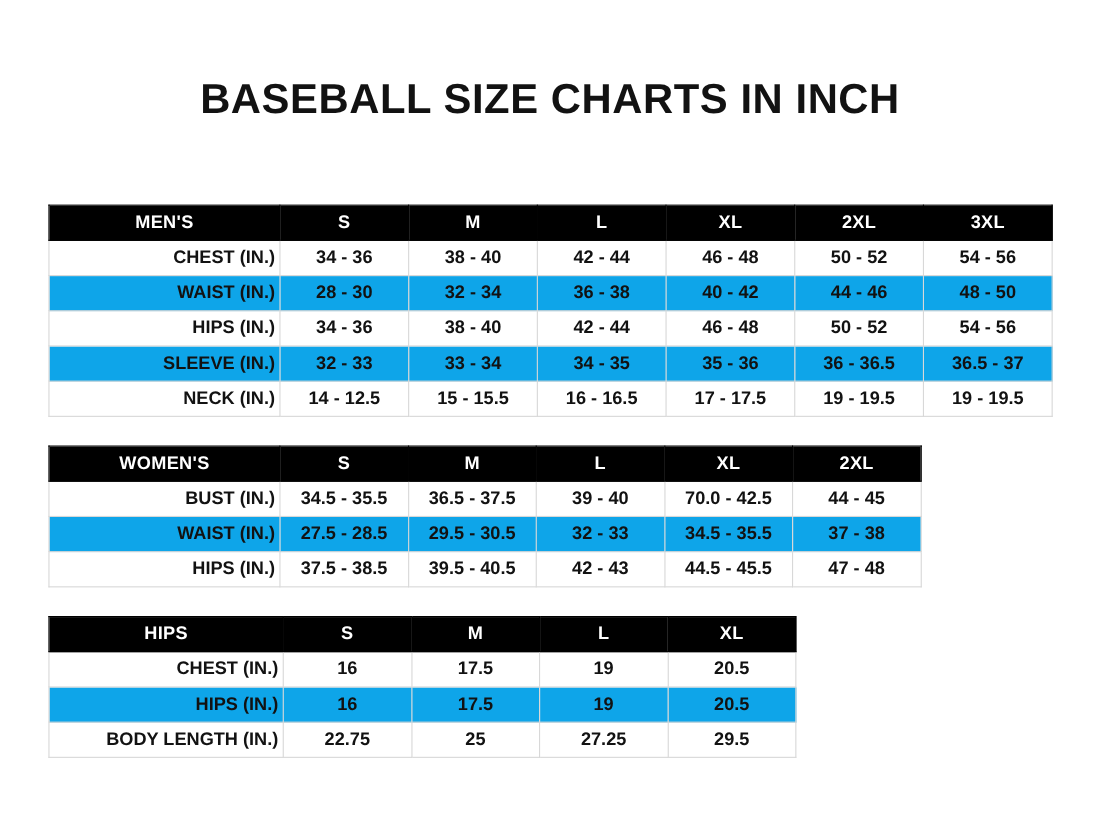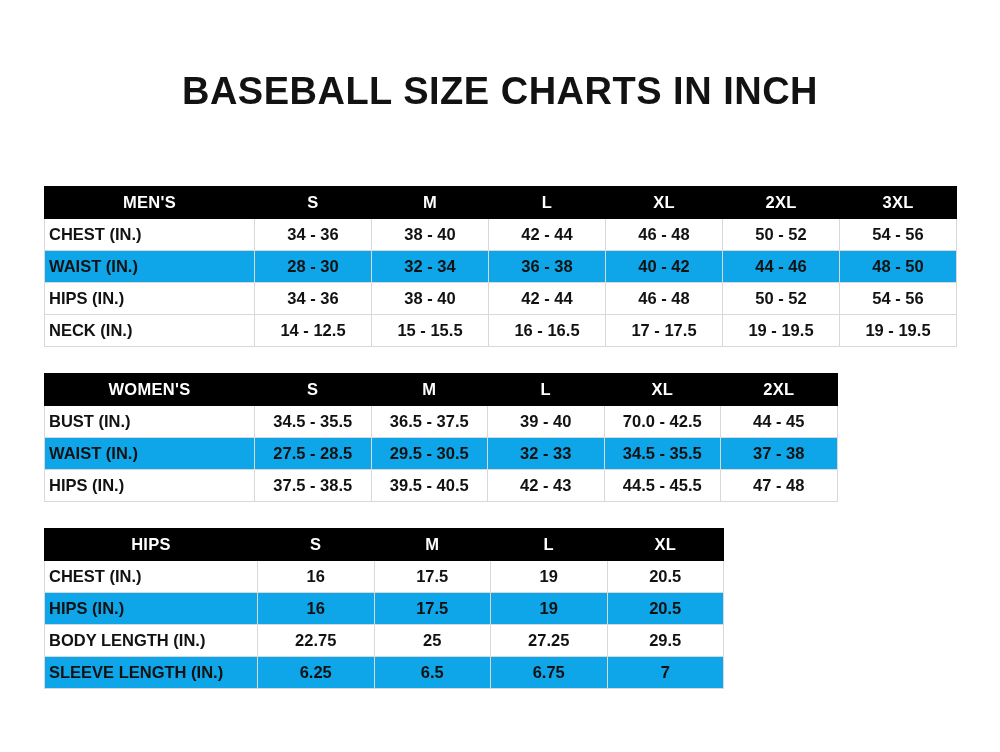--- a/index.html
+++ b/index.html
@@ -61,21 +61,21 @@
     font-size: 16.5px;
     letter-spacing: 0.3px;
   }
   thead th.rowhead {
     text-align: center;
   }
   tbody tr.alt td {
     background: #0ea5e9;
   }
   td.rowlabel {
-    text-align: left;
+    text-align: right;
     font-weight: bold;
   }
   
   .t-men { width: 912px; padding-left: 36px; }
   .t-men col.c0 { width: 210px; }
   .t-men col.cx { width: 117px; }
 
   .t-women { width: 792px; border-radius: 19px; }
   .t-women col.c0 { width: 210px; }
   .t-women col.cx { width: 116.5px; }
@@ -135,20 +135,29 @@
         </tr>
         <tr>
           <td class="rowlabel">HIPS (IN.)</td>
           <td>34 - 36</td>
           <td>38 - 40</td>
           <td>42 - 44</td>
           <td>46 - 48</td>
           <td>50 - 52</td>
           <td>54 - 56</td>
         </tr>
+        <tr class="alt">
+          <td class="rowlabel">SLEEVE (IN.)</td>
+          <td>32 - 33</td>
+          <td>33 - 34</td>
+          <td>34 - 35</td>
+          <td>35 - 36</td>
+          <td>36 - 36.5</td>
+          <td>36.5 - 37</td>
+        </tr>
         <tr>
           <td class="rowlabel">NECK (IN.)</td>
           <td>14 - 12.5</td>
           <td>15 - 15.5</td>
           <td>16 - 16.5</td>
           <td>17 - 17.5</td>
           <td>19 - 19.5</td>
           <td>19 - 19.5</td>
         </tr>
       </tbody>
@@ -233,24 +242,17 @@
           <td>19</td>
           <td>20.5</td>
         </tr>
         <tr>
           <td class="rowlabel">BODY LENGTH (IN.)</td>
           <td>22.75</td>
           <td>25</td>
           <td>27.25</td>
           <td>29.5</td>
         </tr>
-        <tr class="alt">
-          <td class="rowlabel">SLEEVE LENGTH (IN.)</td>
-          <td>6.25</td>
-          <td>6.5</td>
-          <td>6.75</td>
-          <td>7</td>
-        </tr>
       </tbody>
     </table>
 
   </div>
 </div>
 
 </body></html>

